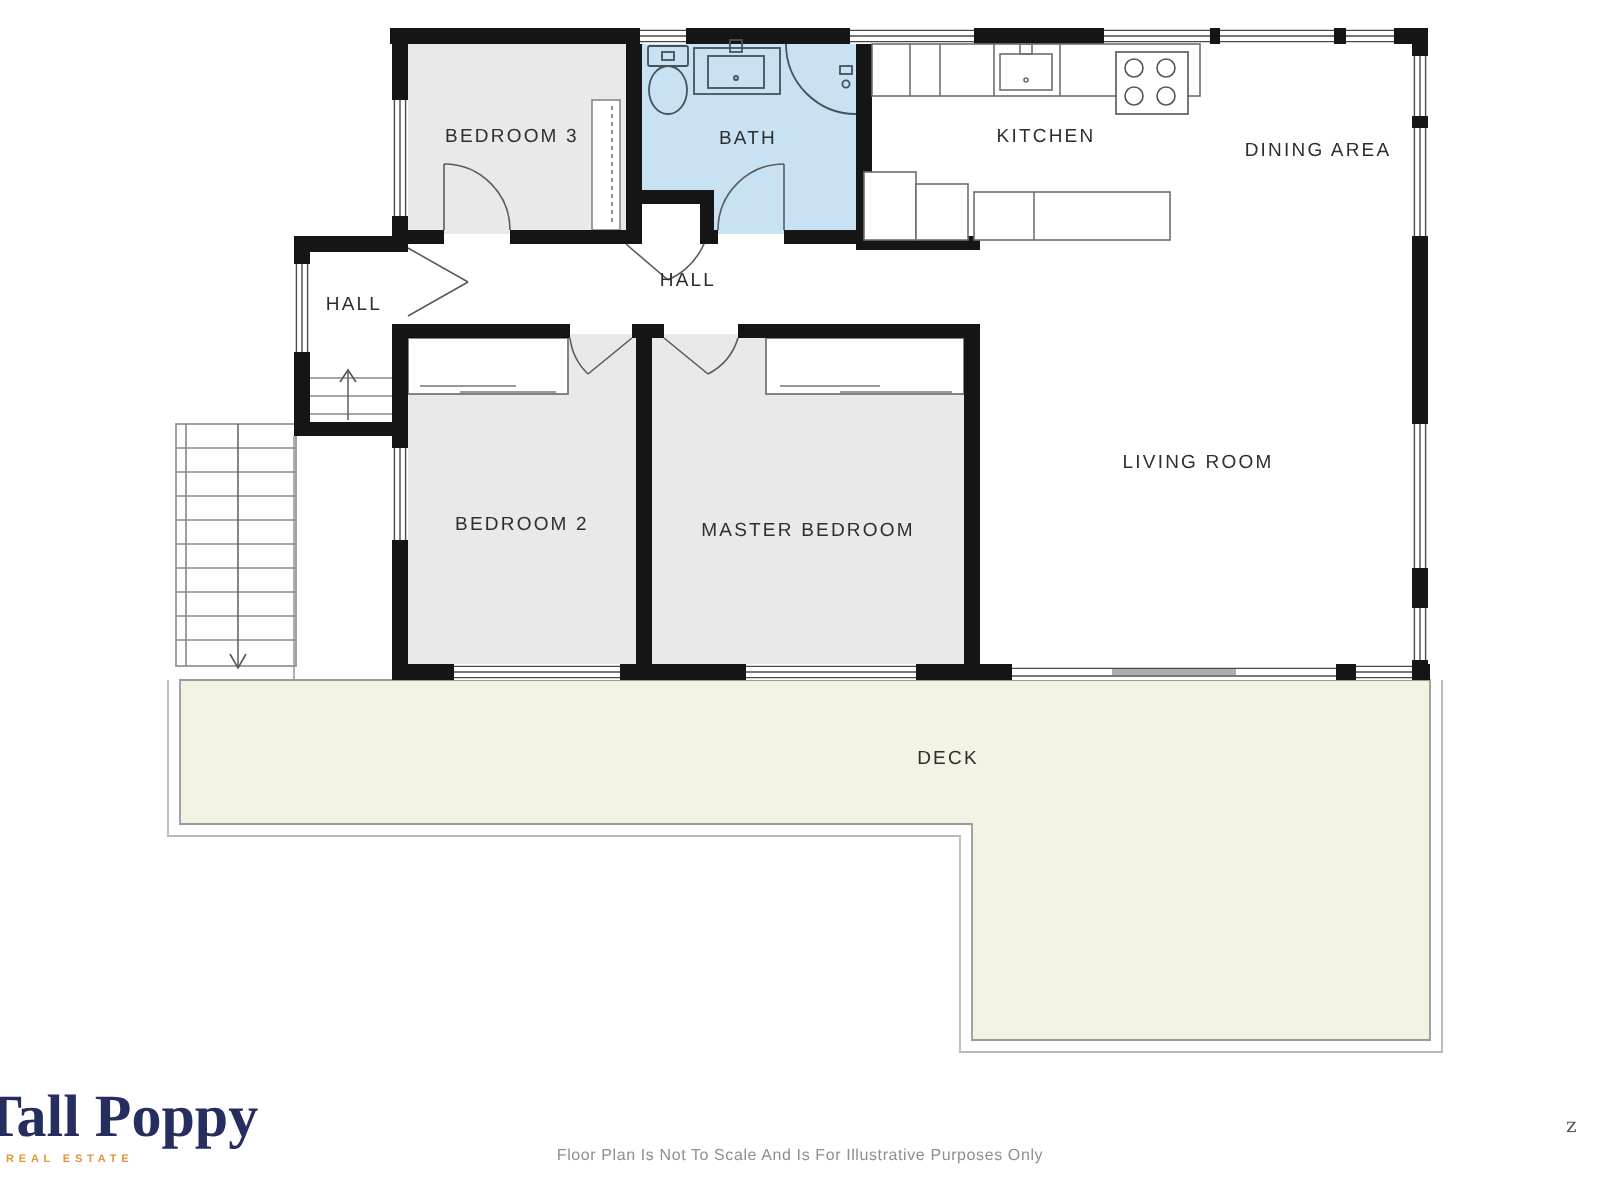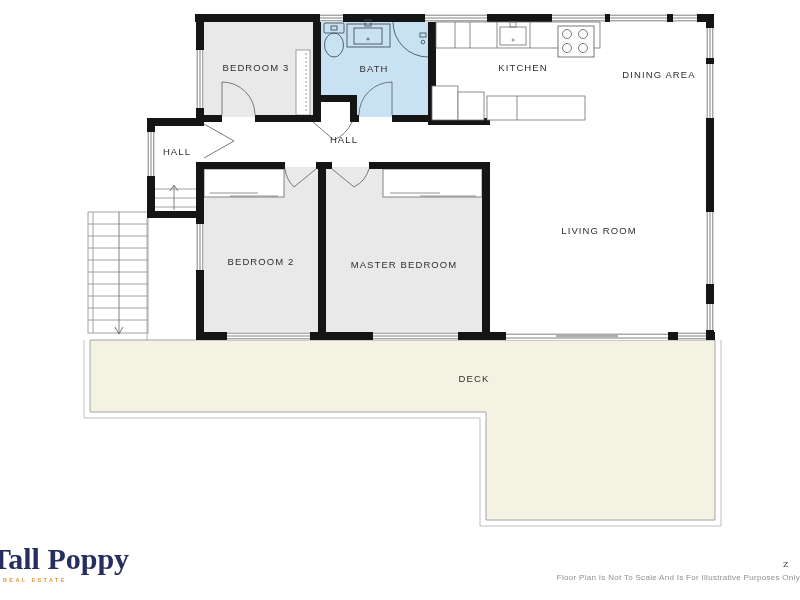--- a/index.html
+++ b/index.html
@@ -5,21 +5,21 @@
   html,body{margin:0;padding:0;}
   body{width:800px;height:600px;background:#ffffff;overflow:hidden;position:relative;
        font-family:"Liberation Sans",sans-serif;}
   #plan{position:absolute;left:0;top:0;}
   .rlabel{font-family:"Liberation Sans",sans-serif;font-size:9.5px;font-weight:500;
           letter-spacing:1.1px;fill:#2e2e2e;text-anchor:middle;}
   .logo{position:absolute;left:-9px;top:544px;font-family:"Liberation Serif",serif;
         font-weight:700;font-size:30px;line-height:30px;white-space:nowrap;}
   .tagline{position:absolute;left:3px;top:577px;font-size:5.5px;font-weight:700;
            letter-spacing:2.4px;white-space:nowrap;}
-  .disclaimer{position:absolute;left:0;right:0;top:573px;text-align:right;
+  .disclaimer{position:absolute;left:0;right:0;top:573px;text-align:center;
               font-size:8px;color:#8f8f8f;letter-spacing:0.3px;}
   .watermark{position:absolute;left:783px;top:558px;font-family:"DejaVu Serif",serif;
              font-size:10px;color:#555;}
 </style>
 </head>
 <body>
 
 <svg id="plan" width="800" height="600" viewBox="0 0 800 600">
 
   <g>

